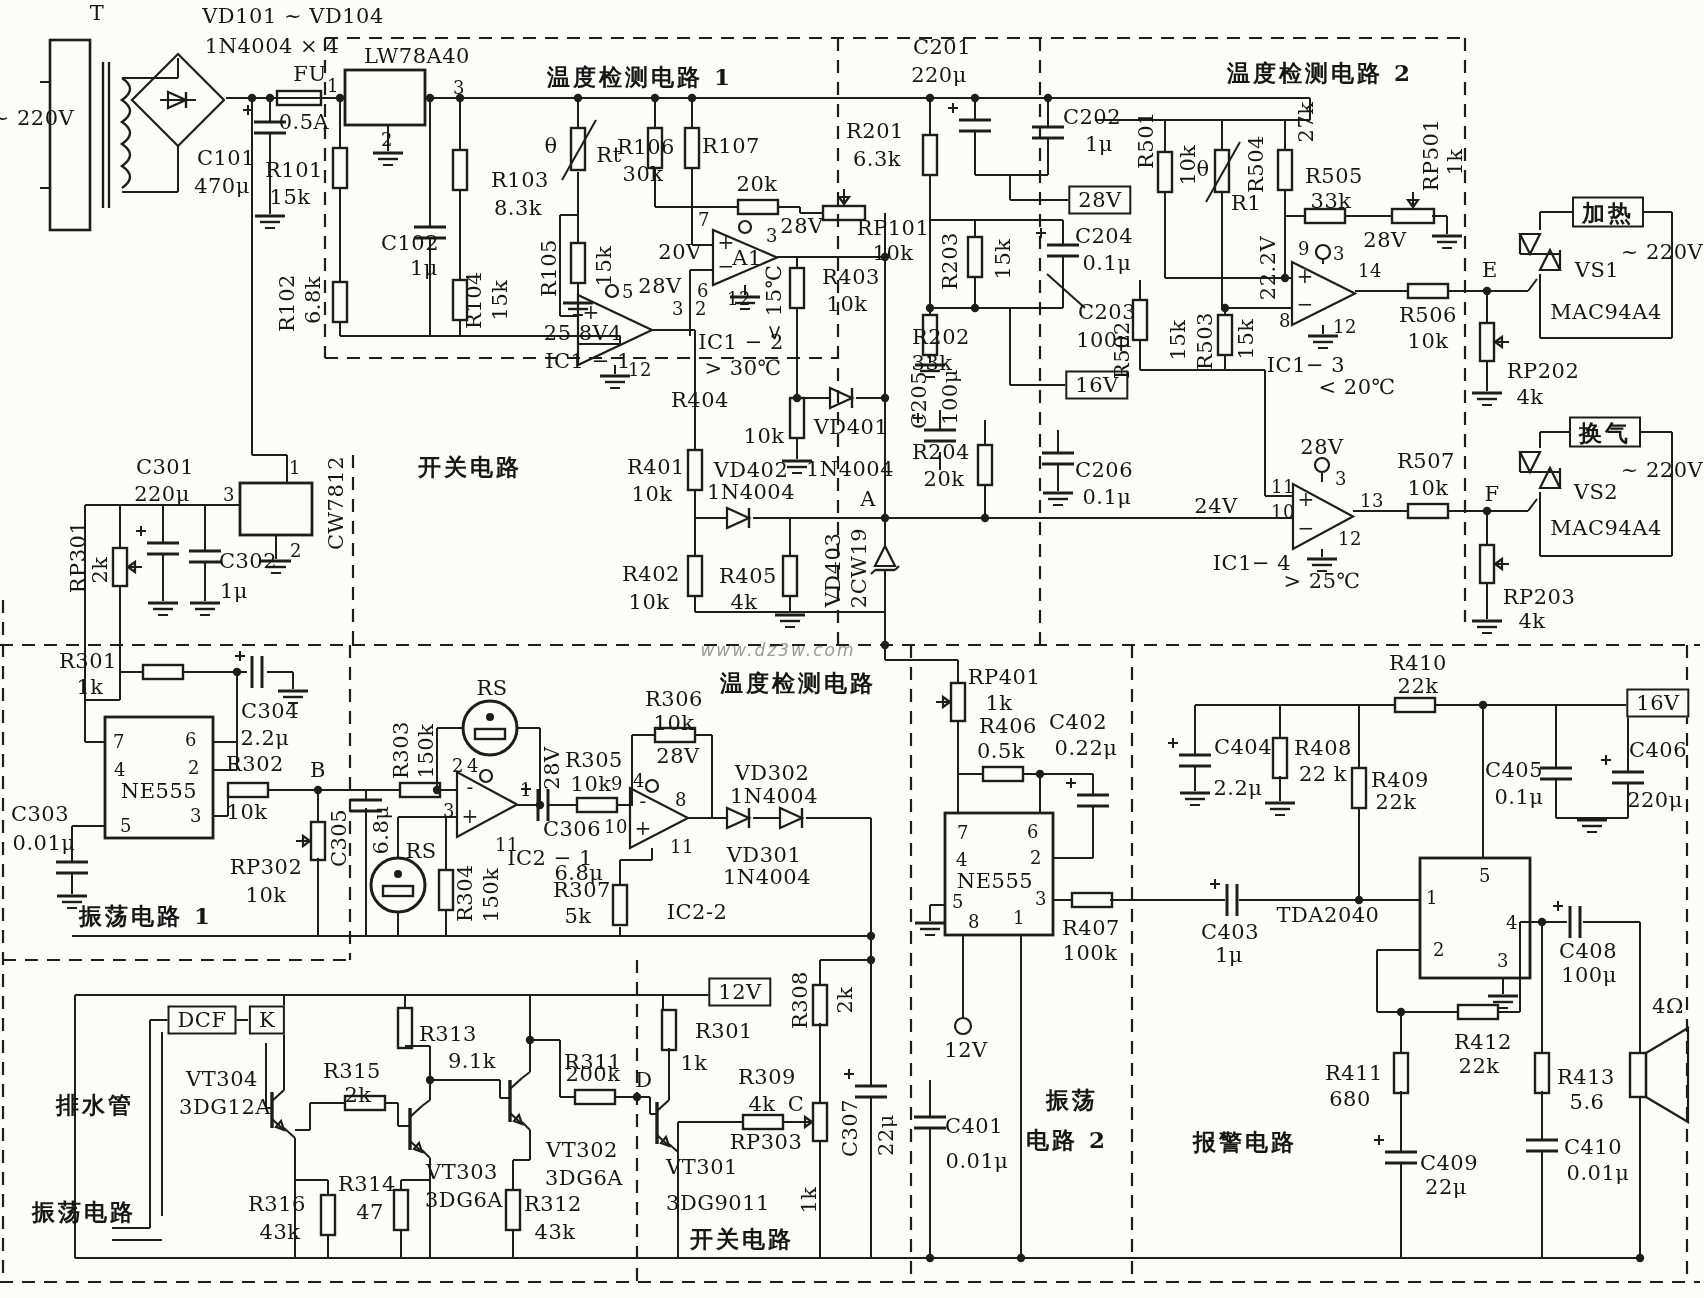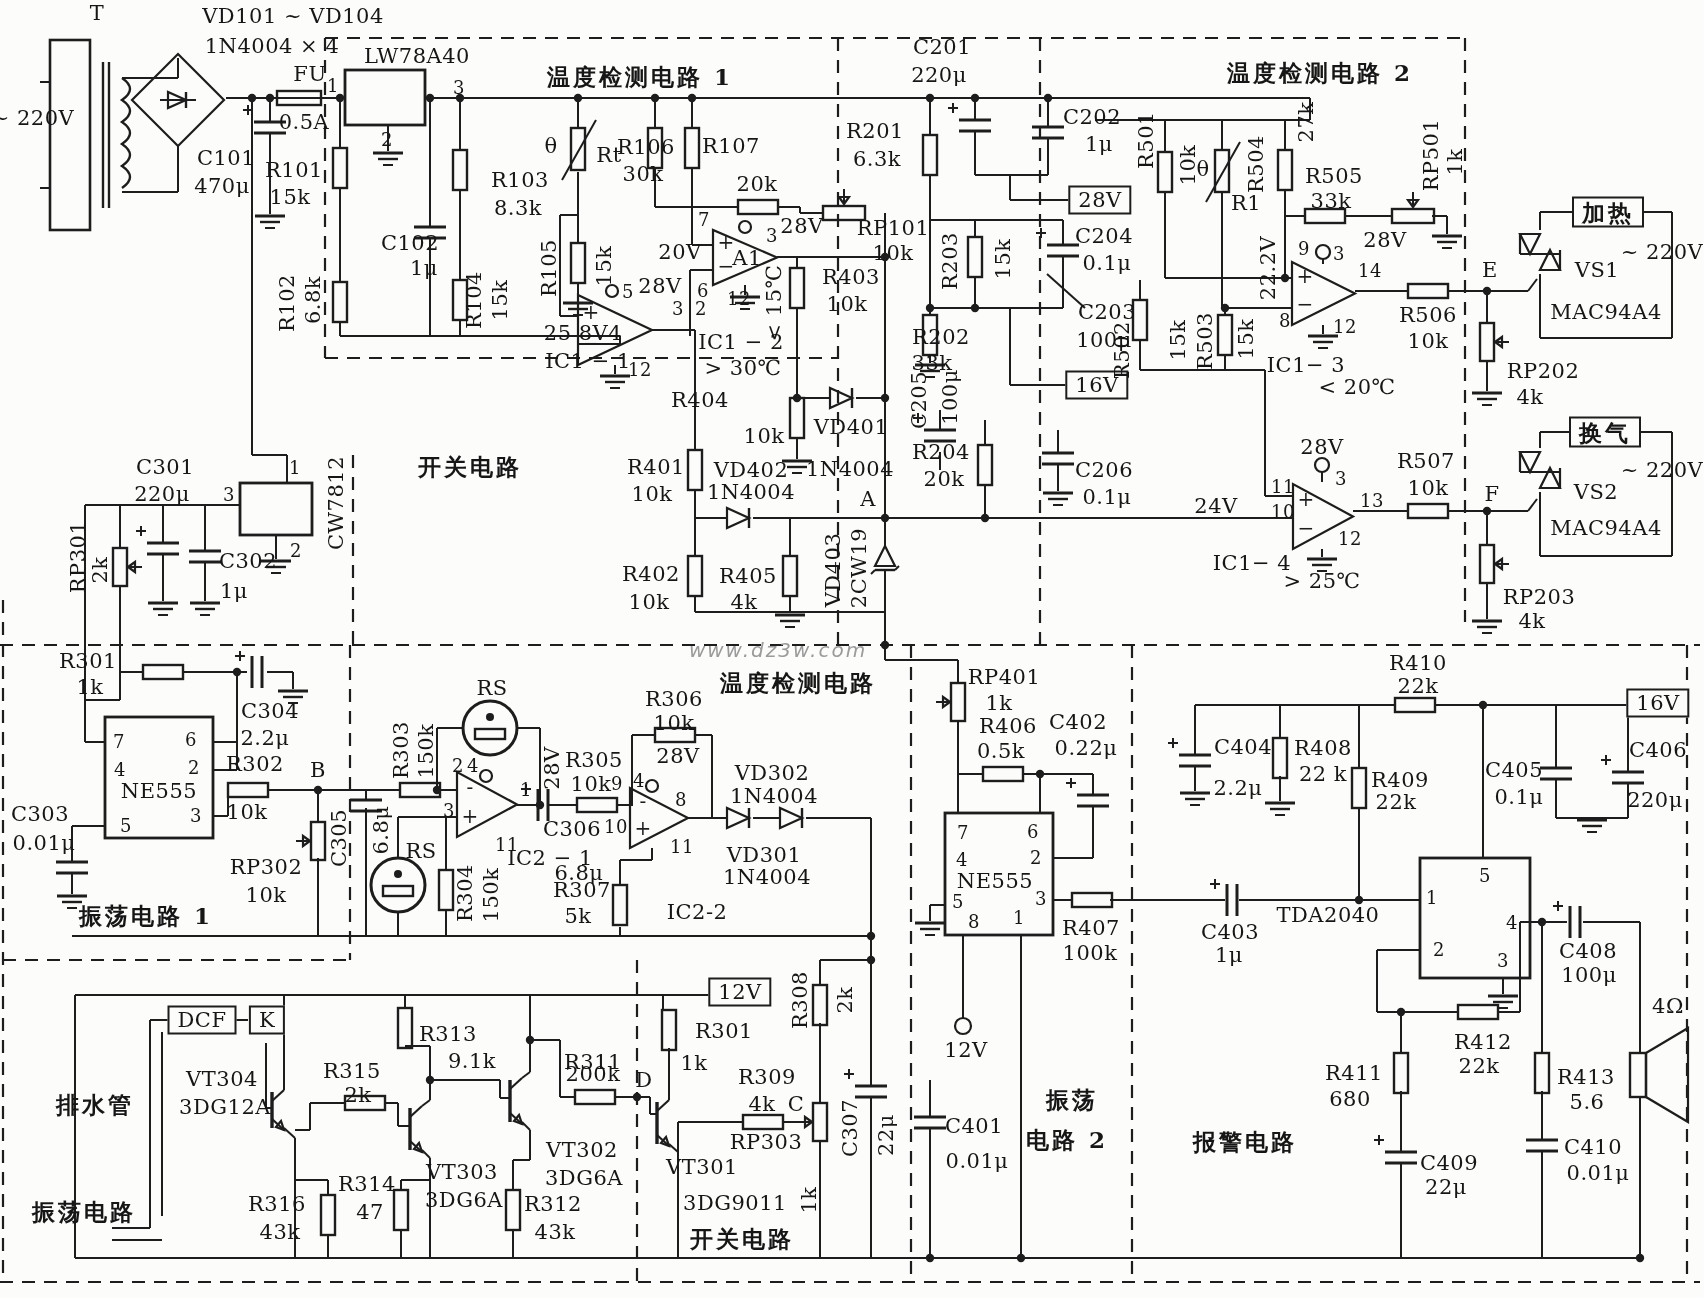--- a/index.html
+++ b/index.html
@@ -5,21 +5,21 @@
   html,body{margin:0;padding:0;background:#e8e8e8;}
   #stage{position:relative;width:1704px;height:1298px;background:#fcfcfa;overflow:hidden;
          font-family:"DejaVu Serif","Liberation Serif",serif;}
   #wires{position:absolute;left:0;top:0;}
   .lb{position:absolute;transform:translate(-50%,-50%);white-space:nowrap;color:#161616;
       font-size:21px;line-height:1;letter-spacing:.5px;}
   .lb.rot{transform:translate(-50%,-50%) rotate(-90deg);}
   .lb.pin{font-size:18px;}
   .lb.sec{font-size:23px;font-weight:bold;letter-spacing:3px;}
   .lb.box{border:2.5px solid #1d1d1d;padding:2px 8px;background:#fcfcfa;}
-  .lb.wm{font-size:20px;font-style:italic;color:#9b9b9b;letter-spacing:2px;
+  .lb.wm{font-size:17px;font-style:italic;color:#9b9b9b;letter-spacing:2px;
          font-family:"DejaVu Sans","Liberation Sans",sans-serif;}
 </style>
 </head>
 <body>
 
 <div id="stage">
   <svg id="wires" width="1704" height="1298" viewBox="0 0 1704 1298">
       <line x1="40" y1="82" x2="50" y2="82" stroke="#1d1d1d" stroke-width="2"></line>
       <line x1="40" y1="188" x2="50" y2="188" stroke="#1d1d1d" stroke-width="2"></line>
       <line x1="122" y1="78" x2="178" y2="78" stroke="#1d1d1d" stroke-width="2"></line>
@@ -973,21 +973,21 @@
       <span class="lb" style="left: 555px; top: 1232px;">43k</span>
       <span class="lb" style="left: 367px; top: 1184px;">R314</span>
       <span class="lb" style="left: 370px; top: 1212px;">47</span>
       <span class="lb" style="left: 277px; top: 1204px;">R316</span>
       <span class="lb" style="left: 280px; top: 1232px;">43k</span>
       <span class="lb" style="left: 644px; top: 1080px;">D</span>
       <span class="lb box" style="left: 740px; top: 992px;">12V</span>
       <span class="lb" style="left: 724px; top: 1031px;">R301</span>
       <span class="lb" style="left: 694px; top: 1063px;">1k</span>
       <span class="lb" style="left: 702px; top: 1167px;">VT301</span>
-      <span class="lb" style="left: 718px; top: 1203px; margin-left: 17px;">3DG9011</span>
+      <span class="lb" style="left: 718px; top: 1203px;">3DG9011</span>
       <span class="lb" style="left: 767px; top: 1077px;">R309</span>
       <span class="lb" style="left: 762px; top: 1104px;">4k</span>
       <span class="lb" style="left: 766px; top: 1142px;">RP303</span>
       <span class="lb" style="left: 796px; top: 1104px;">C</span>
       <span class="lb rot" style="left: 809px; top: 1200px;">1k</span>
       <span class="lb rot" style="left: 800px; top: 1000px;">R308</span>
       <span class="lb rot" style="left: 845px; top: 1000px;">2k</span>
       <span class="lb rot" style="left: 850px; top: 1128px;">C307</span>
       <span class="lb rot" style="left: 886px; top: 1135px;">22μ</span>
       <span class="lb sec" style="left: 742px; top: 1238px;">开关电路</span>

